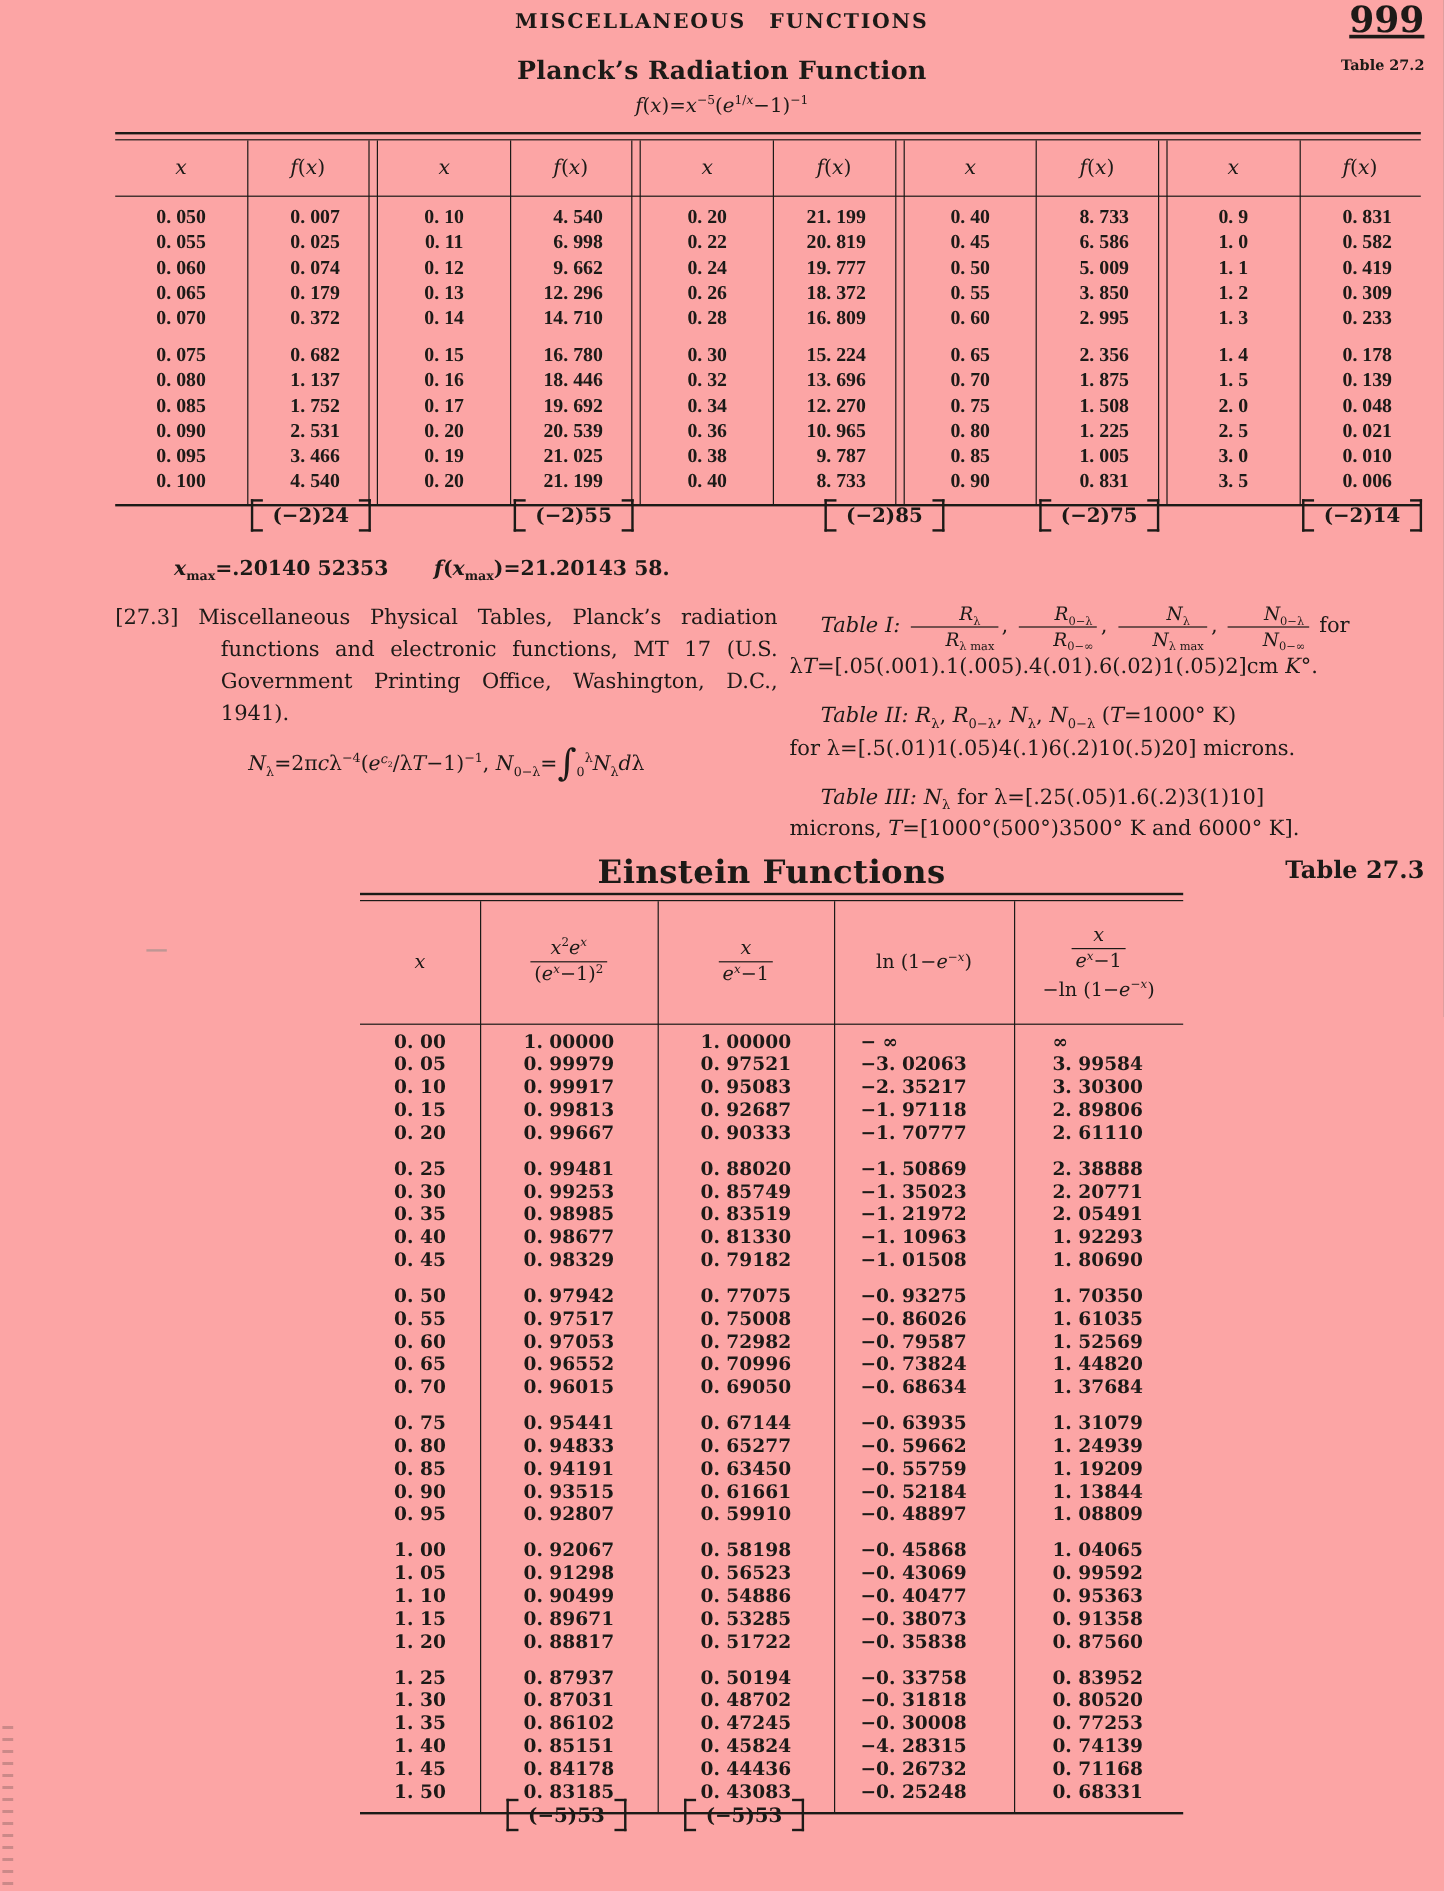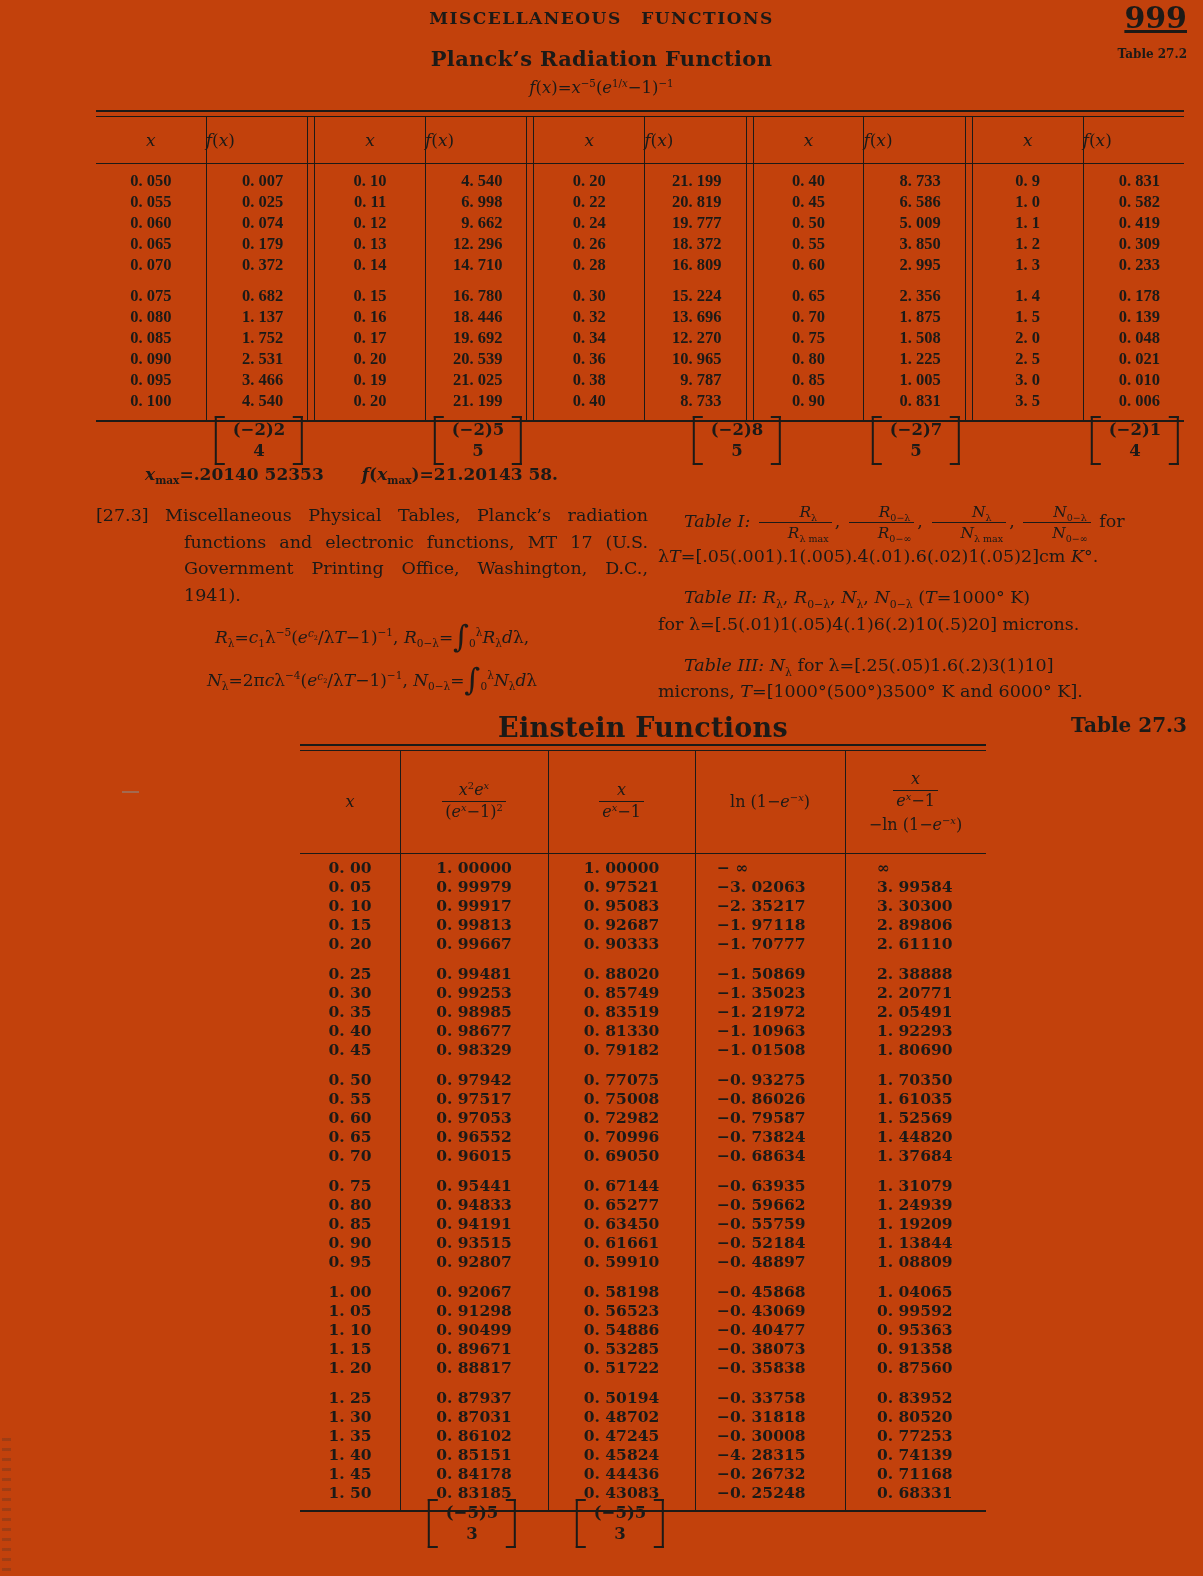--- a/index.html
+++ b/index.html
@@ -1,21 +1,21 @@
 <!DOCTYPE html>
 <html><head>
 <meta charset="utf-8">
 <style>
   html,body{margin:0;padding:0;}
   body{background:#888;}
   .page{
     position:relative;
     width:1203px;height:1576px;
     margin:0 auto;
-    background:#c2410c;
+    background:#fca5a5;
     color:#1c1a17;
     font-family:"DejaVu Serif", serif;
     overflow:hidden;
   }
   i{font-style:italic;}
   sup{font-size:0.62em;vertical-align:super;line-height:0;}
   sub{font-size:0.62em;vertical-align:sub;line-height:0;}
   .int{font-size:1.8em;line-height:0;vertical-align:-0.12em;}
   .frac{display:inline-block;vertical-align:middle;text-align:center;margin:0 3px;}
   .fnum{display:block;padding:0 3px;border-bottom:1.6px solid currentColor;line-height:1.3;}
@@ -37,35 +37,35 @@
   .head-rule{position:absolute;left:0;right:0;border-top:1.7px solid #1c1a17;}
 
   
   #planck-table{position:absolute;top:110px;left:96px;width:1088px;}
   #planck-pairs{display:flex;position:relative;}
   .vsep-double{width:6px;border-left:1.6px solid #1c1a17;border-right:1.6px solid #1c1a17;}
   .pair{flex:1;position:relative;padding-bottom:9px;}
   .pair::after{content:"";position:absolute;top:0;bottom:0;left:52%;border-left:1.6px solid #1c1a17;}
   .pair-head{display:flex;height:46px;align-items:center;font-size:17px;}
   .ph-x{width:52%;text-align:center;}
-  .ph-fx{width:48%;}
+  .ph-fx{width:48%;text-align:center;}
   .rowgroup{padding:0;font-family:Liberation Serif, serif;}
   .rowgroup.first{margin-top:7px;}
   .rowgroup.gap{margin-top:10px;}
   .prow{display:flex;line-height:21px;font-size:16.5px;font-weight:bold;}
   .px{width:52%;text-align:center;}
   .pfx{width:48%;text-align:right;padding-right:24px;box-sizing:border-box;}
 
   
   #planck-brackets{position:absolute;top:416px;left:0;right:0;height:60px;}
   #einstein-brackets{position:absolute;top:1499px;left:0;right:0;height:62px;}
   .brk{position:absolute;transform:translateX(-50%);display:inline-flex;align-items:stretch;}
   .brk-l{width:8px;border:2.5px solid #1c1a17;border-right:none;}
   .brk-r{width:8px;border:2.5px solid #1c1a17;border-left:none;}
-  .brk-body{padding:3px 8px;display:flex;flex-direction:column;justify-content:center;
+  .brk-body{padding:3px 8px;display:flex;flex-direction:row;justify-content:center;
     text-align:center;font-weight:bold;font-size:16.5px;line-height:1.3;}
 
   #xmax-line{position:absolute;top:464px;left:145px;font-size:17px;font-weight:bold;}
   #xmax-line .sep{display:inline-block;width:38px;}
 
   
   #two-col{position:absolute;top:502px;left:96px;right:14px;display:flex;}
   #ref-col{width:552px;font-size:17.5px;line-height:1.52;}
   .ref{margin:0;padding-left:88px;text-indent:-88px;text-align:justify;}
   .formula{text-align:center;font-size:17px;margin-top:17px;}
@@ -437,21 +437,20 @@
       </span>
     </div>
 
   <div id="xmax-line">
     <span><i>x</i><sub>max</sub>=.20140 52353</span><span class="sep"></span><span><i>f</i>(<i>x</i><sub>max</sub>)=21.20143 58.</span>
   </div>
 
   <div id="two-col">
     <div id="ref-col">
       <p class="ref"><span>[27.3]</span> <span>Miscellaneous Physical Tables, Planck’s radiation functions and electronic functions, MT 17 (U.S. Government Printing Office, Washington, D.C., 1941).</span></p>
-      <div class="formula"><i>R</i><sub>λ</sub>=<i>c</i><sub>1</sub>λ<sup>−5</sup>(<i>e</i><sup><i>c</i><sub>2</sub></sup>/λ<i>T</i>−1)<sup>−1</sup>, <i>R</i><sub>0−λ</sub>=<span class="int">∫</span><sub>0</sub><sup>λ</sup><i>R</i><sub>λ</sub><i>d</i>λ,</div>
       <div class="formula"><i>N</i><sub>λ</sub>=2π<i>c</i>λ<sup>−4</sup>(<i>e</i><sup><i>c</i><sub>2</sub></sup>/λ<i>T</i>−1)<sup>−1</sup>, <i>N</i><sub>0−λ</sub>=<span class="int">∫</span><sub>0</sub><sup>λ</sup><i>N</i><sub>λ</sub><i>d</i>λ</div>
     </div>
     <div id="side-col">
       <div class="side-para">
         <div class="side-line1"><i>Table I:</i>  <span class="frac"><span class="fnum"><i>R</i><sub>λ</sub></span><span class="fden"><i>R</i><sub>λ max</sub></span></span>,  <span class="frac"><span class="fnum"><i>R</i><sub>0−λ</sub></span><span class="fden"><i>R</i><sub>0−∞</sub></span></span>,  <span class="frac"><span class="fnum"><i>N</i><sub>λ</sub></span><span class="fden"><i>N</i><sub>λ max</sub></span></span>,  <span class="frac"><span class="fnum"><i>N</i><sub>0−λ</sub></span><span class="fden"><i>N</i><sub>0−∞</sub></span></span>  for</div>
         <div>λ<i>T</i>=[.05(.001).1(.005).4(.01).6(.02)1(.05)2]cm <i>K</i>°.</div>
       </div>
       <div class="side-para">
         <div class="side-line1"><i>Table II:</i>  <i>R</i><sub>λ</sub>,  <i>R</i><sub>0−λ</sub>,  <i>N</i><sub>λ</sub>,  <i>N</i><sub>0−λ</sub>  (<i>T</i>=1000° K)</div>
         <div>for λ=[.5(.01)1(.05)4(.1)6(.2)10(.5)20] microns.</div>

